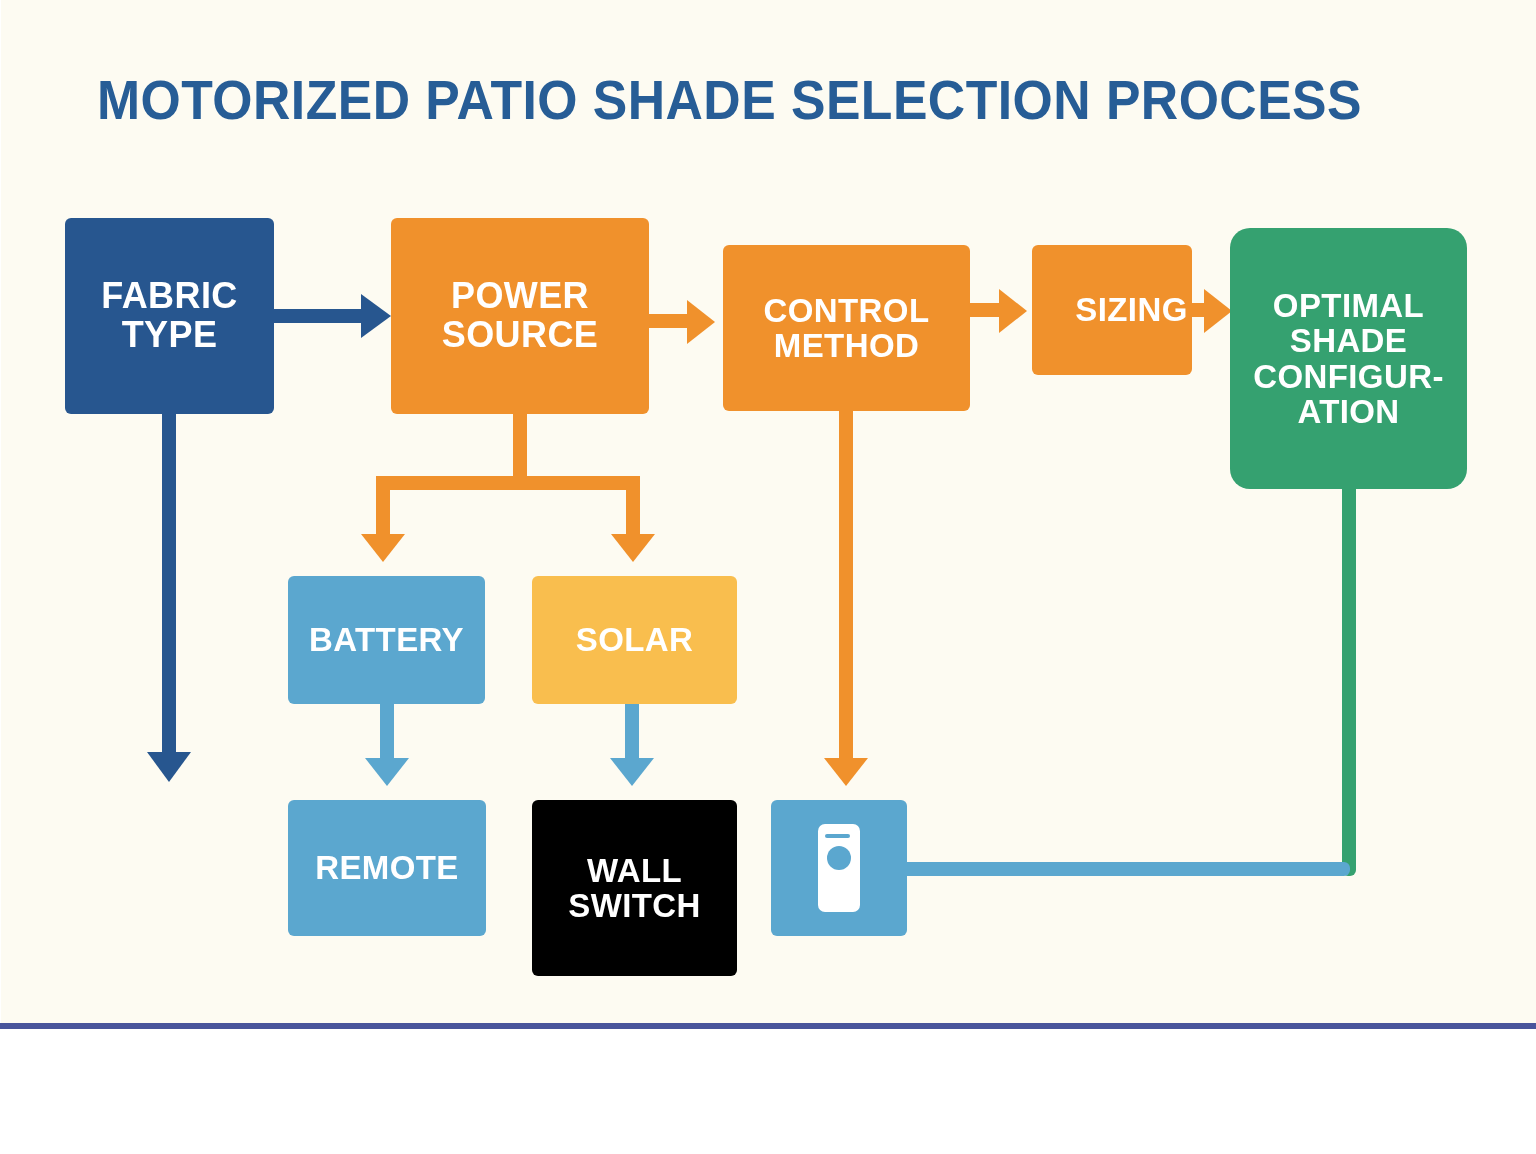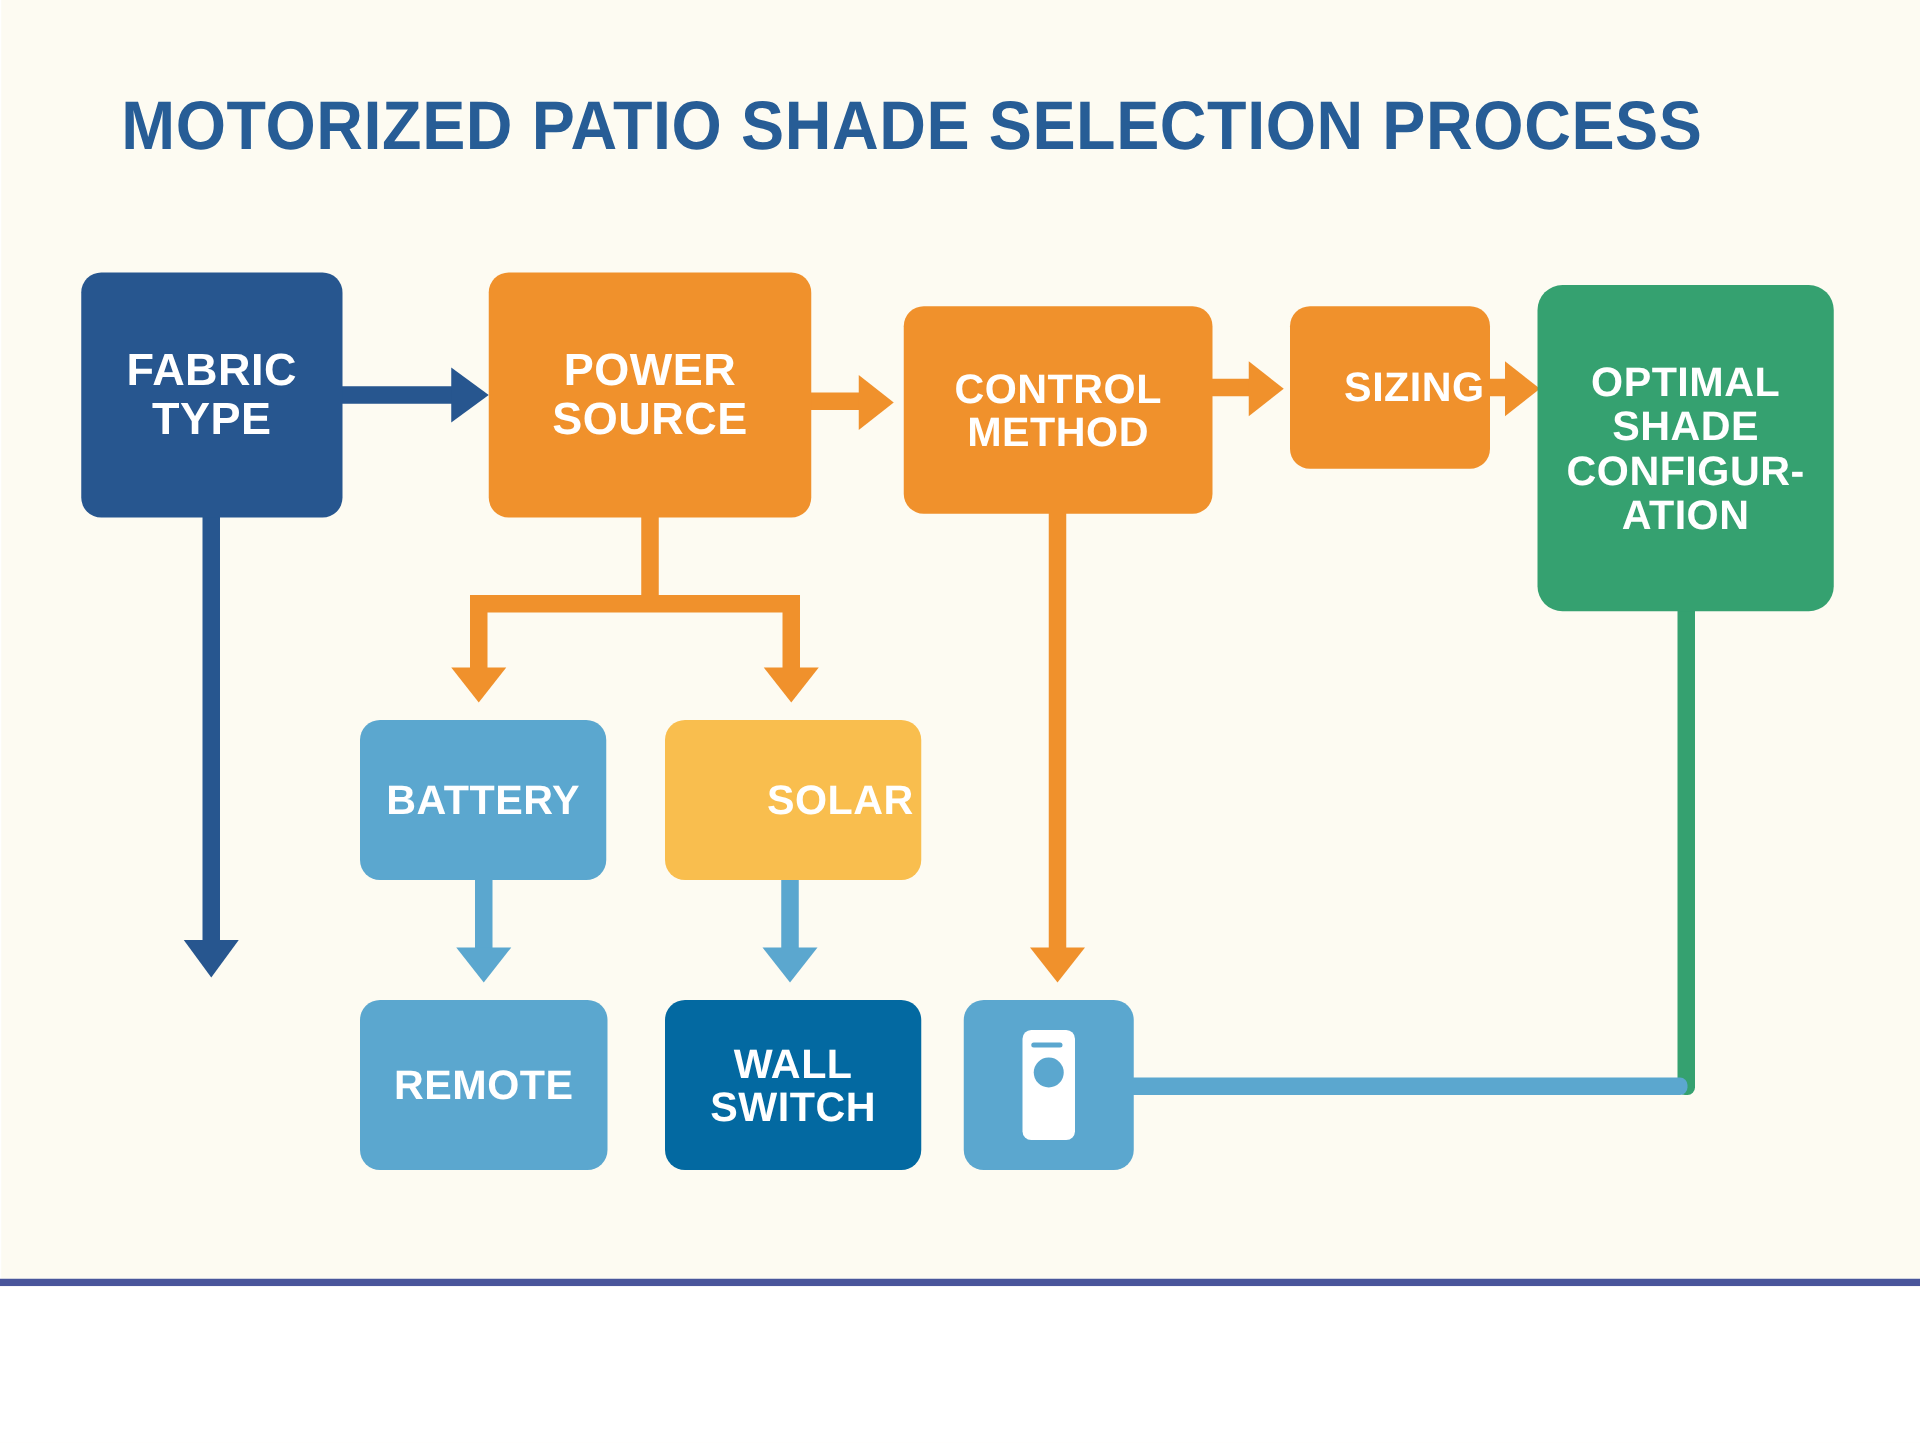--- a/index.html
+++ b/index.html
@@ -63,36 +63,36 @@
     position: absolute;
     box-sizing: border-box;
     display: flex;
     align-items: center;
     justify-content: center;
     text-align: center;
     color: #ffffff;
     font-weight: bold;
     letter-spacing: 0.4px;
     line-height: 1.07;
-    border-radius: 16px;
+    border-radius: 6px;
     font-family: "Liberation Sans Narrow", "Liberation Sans", sans-serif;
     z-index: 5;
     padding: 4px 6px;
   }
   .node span { display: block; white-space: pre-line; }
 
   #node-fabric   { left:64px;   top:218px; width:209px; height:196px; background:#27568F; font-size:36px; }
   #node-power    { left:390px;  top:218px; width:258px; height:196px; background:#F0912C; font-size:36px; }
   #node-control  { left:722px;  top:245px; width:247px; height:166px; background:#F0912C; font-size:33px; }
   #node-sizing   { left:1031px; top:245px; width:160px; height:130px; background:#F0912C; font-size:33px;padding-left:45px; }
   #node-optimal  { left:1229px; top:228px; width:237px; height:261px; background:#35A170; font-size:33px; border-radius:20px; }
   #node-battery  { left:287px;  top:576px; width:197px; height:128px; background:#5BA7CF; font-size:33px; }
-  #node-solar    { left:531px;  top:576px; width:205px; height:128px; background:#F9BE4E; font-size:33px;justify-content:flex-end; }
+  #node-solar    { left:531px;  top:576px; width:205px; height:128px; background:#F9BE4E; font-size:33px; }
   #node-remote   { left:287px;  top:800px; width:198px; height:136px; background:#5BA7CF; font-size:33px; }
-  #node-wall     { left:531px;  top:800px; width:205px; height:136px; background:#0369a1; font-size:33px;align-items:center; }
+  #node-wall     { left:531px;  top:800px; width:205px; height:176px; background:#000000; font-size:33px;align-items:center; }
   #node-device   { left:770px;  top:800px; width:136px; height:136px; background:#5BA7CF; }
 
   
   .remote-icon {
     position: relative;
     width: 42px;
     height: 88px;
     background: #FFFFFF;
     border-radius: 7px;
   }

